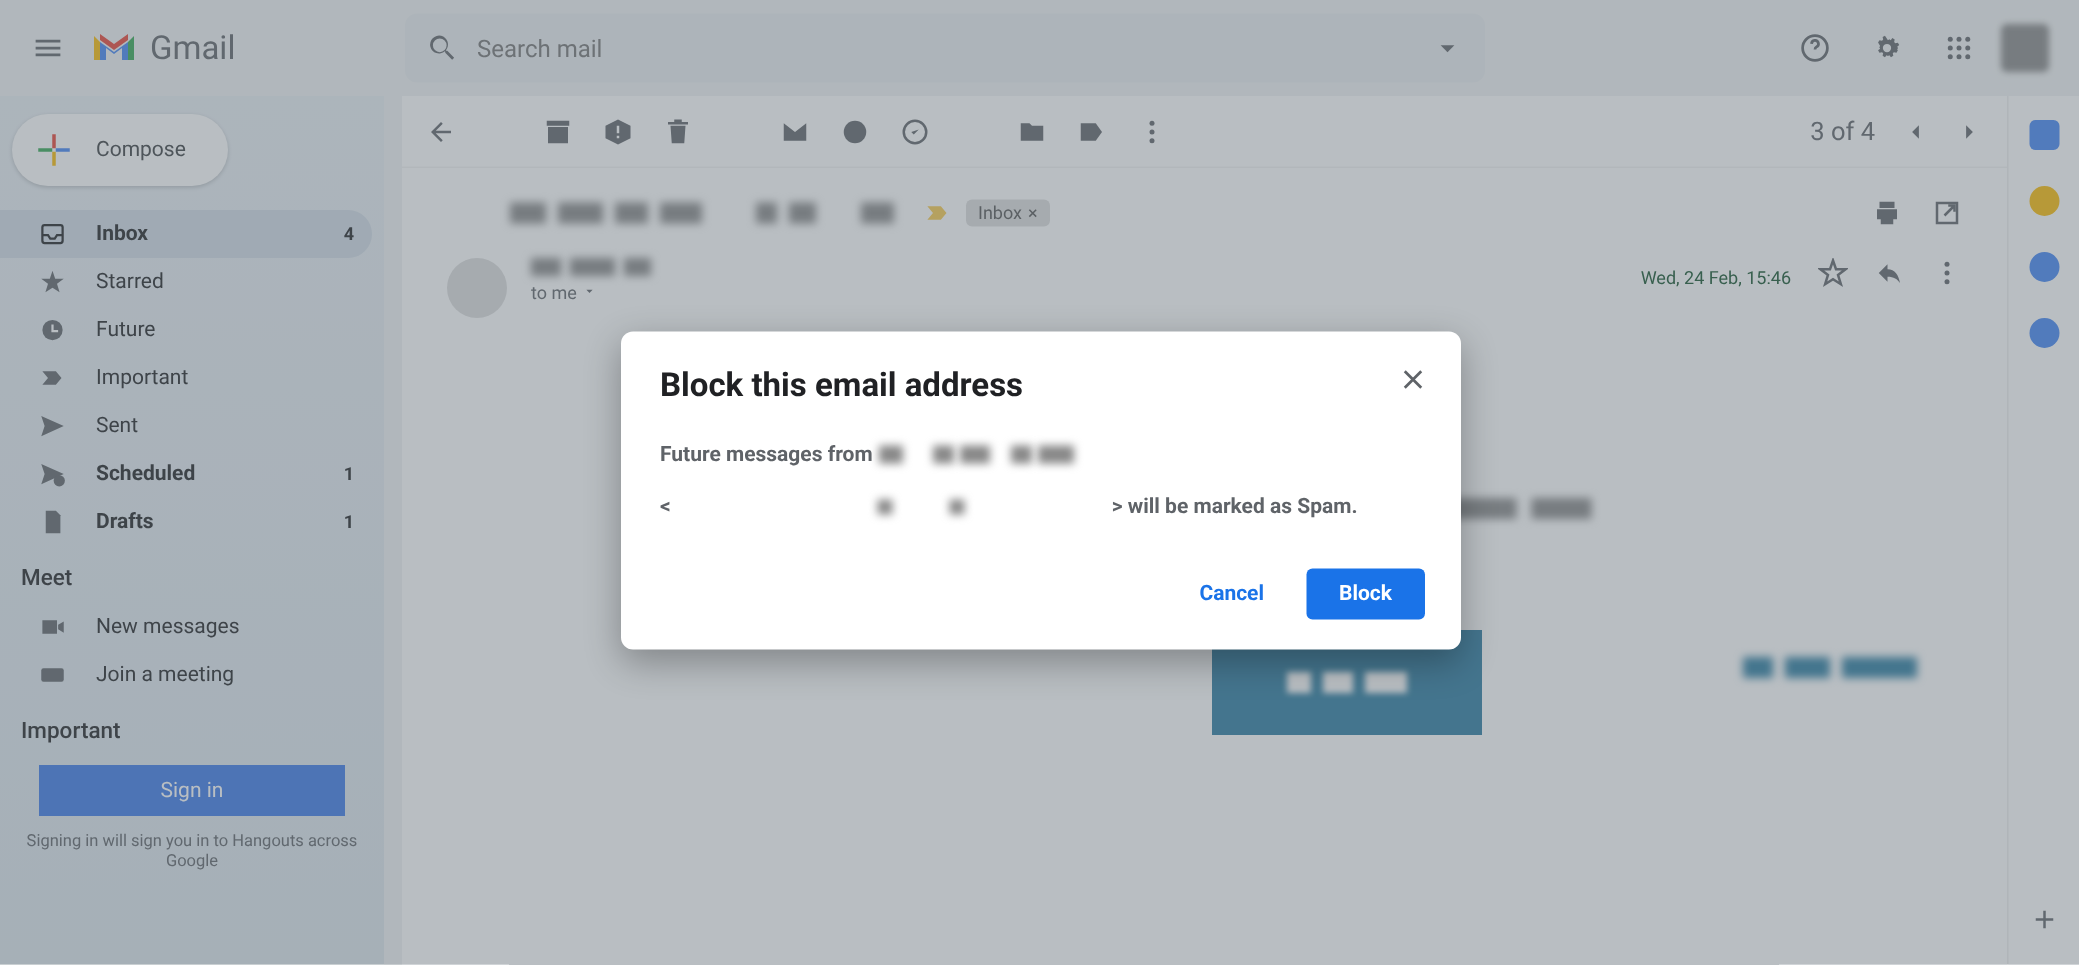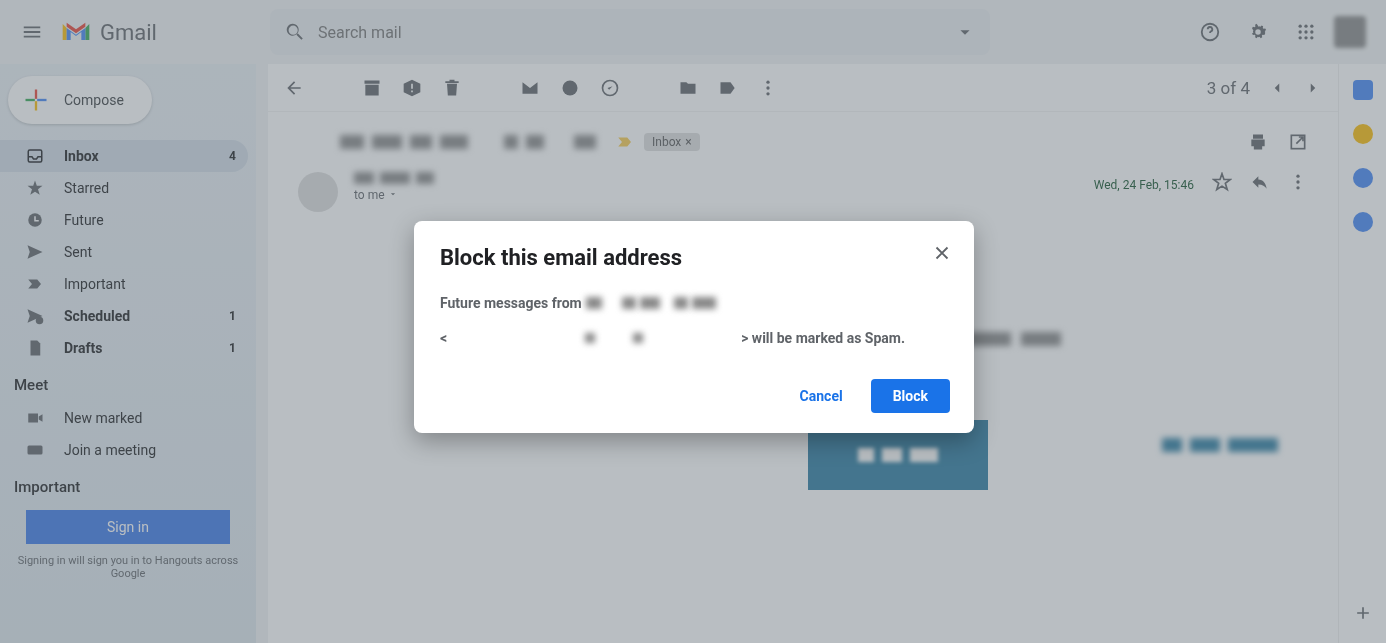--- a/index.html
+++ b/index.html
@@ -155,32 +155,32 @@
         <svg width="18" height="18" viewBox="0 0 24 24" fill="#5f6368">
           <circle cx="12" cy="12" r="9"></circle>
           <path fill="#fff" d="M11 7h2v5h4v2h-6z"></path>
         </svg>
       </span>
       <span>Future</span>
     </div>
   <div class="nav-item">
       <span class="icon">
         <svg width="18" height="18" viewBox="0 0 24 24" fill="#5f6368">
+          <path d="M3 6h12l5 6-5 6H3l5-6z"></path>
+        </svg>
+      </span>
+      <span>Important</span>
+    </div>
+  <div class="nav-item">
+      <span class="icon">
+        <svg width="18" height="18" viewBox="0 0 24 24" fill="#5f6368">
           <path d="M2 3l20 9-20 9 3-9z"></path>
         </svg>
       </span>
       <span>Sent</span>
-    </div>
-  <div class="nav-item">
-      <span class="icon">
-        <svg width="18" height="18" viewBox="0 0 24 24" fill="#5f6368">
-          <path d="M3 6h12l5 6-5 6H3l5-6z"></path>
-        </svg>
-      </span>
-      <span>Important</span>
     </div>
   <div class="nav-item bold">
       <span class="icon">
         <svg width="18" height="18" viewBox="0 0 24 24" fill="#5f6368">
           <path d="M2 3l20 9-20 9 3-9z"></path>
           <circle cx="18" cy="18" r="5" fill="#5f6368"></circle>
         </svg>
       </span>
       <span>Scheduled</span>
       <span class="count">1</span>
@@ -195,21 +195,21 @@
       <span class="count">1</span>
     </div>
 
   <div class="section-header">Meet</div>
   <div class="nav-item">
       <span class="icon">
         <svg width="18" height="18" viewBox="0 0 24 24" fill="#5f6368">
           <path d="M3 6h13v12H3zM17 10l5-3v10l-5-3z"></path>
         </svg>
       </span>
-      <span>New marked</span>
+      <span>New messages</span>
     </div>
   <div class="nav-item">
       <span class="icon">
         <svg width="18" height="18" viewBox="0 0 24 24" fill="#5f6368">
           <rect x="2" y="6" width="20" height="12" rx="2"></rect>
         </svg>
       </span>
       <span>Join a meeting</span>
     </div>
 

